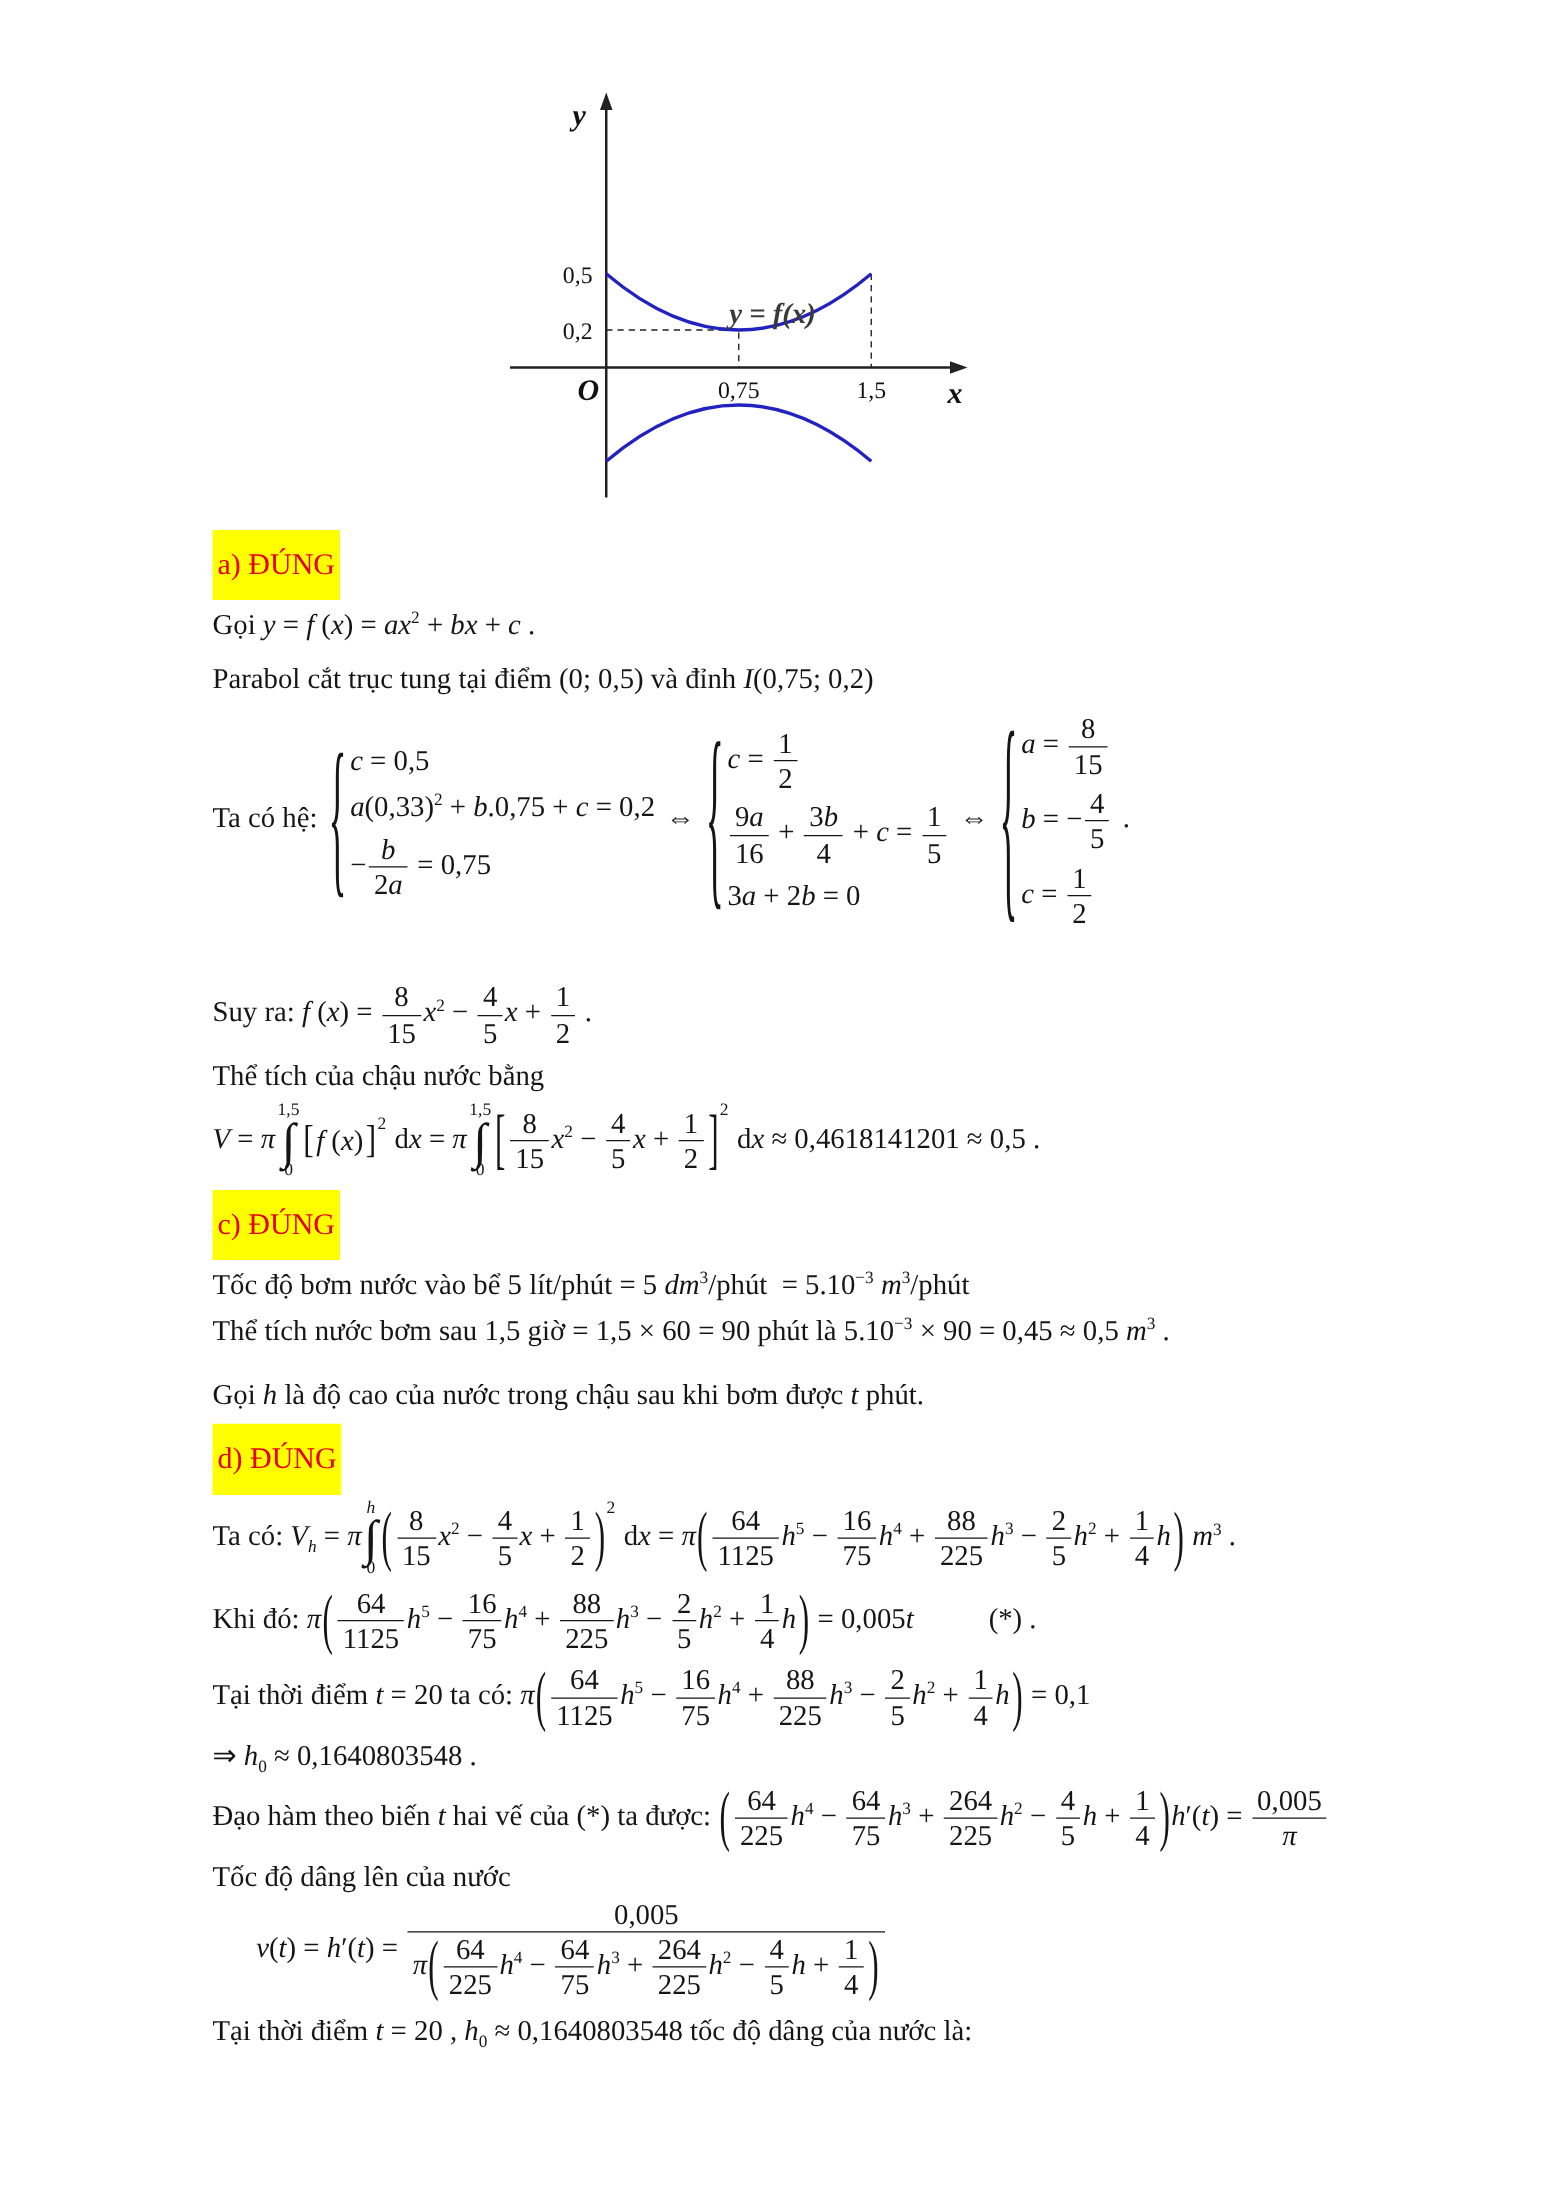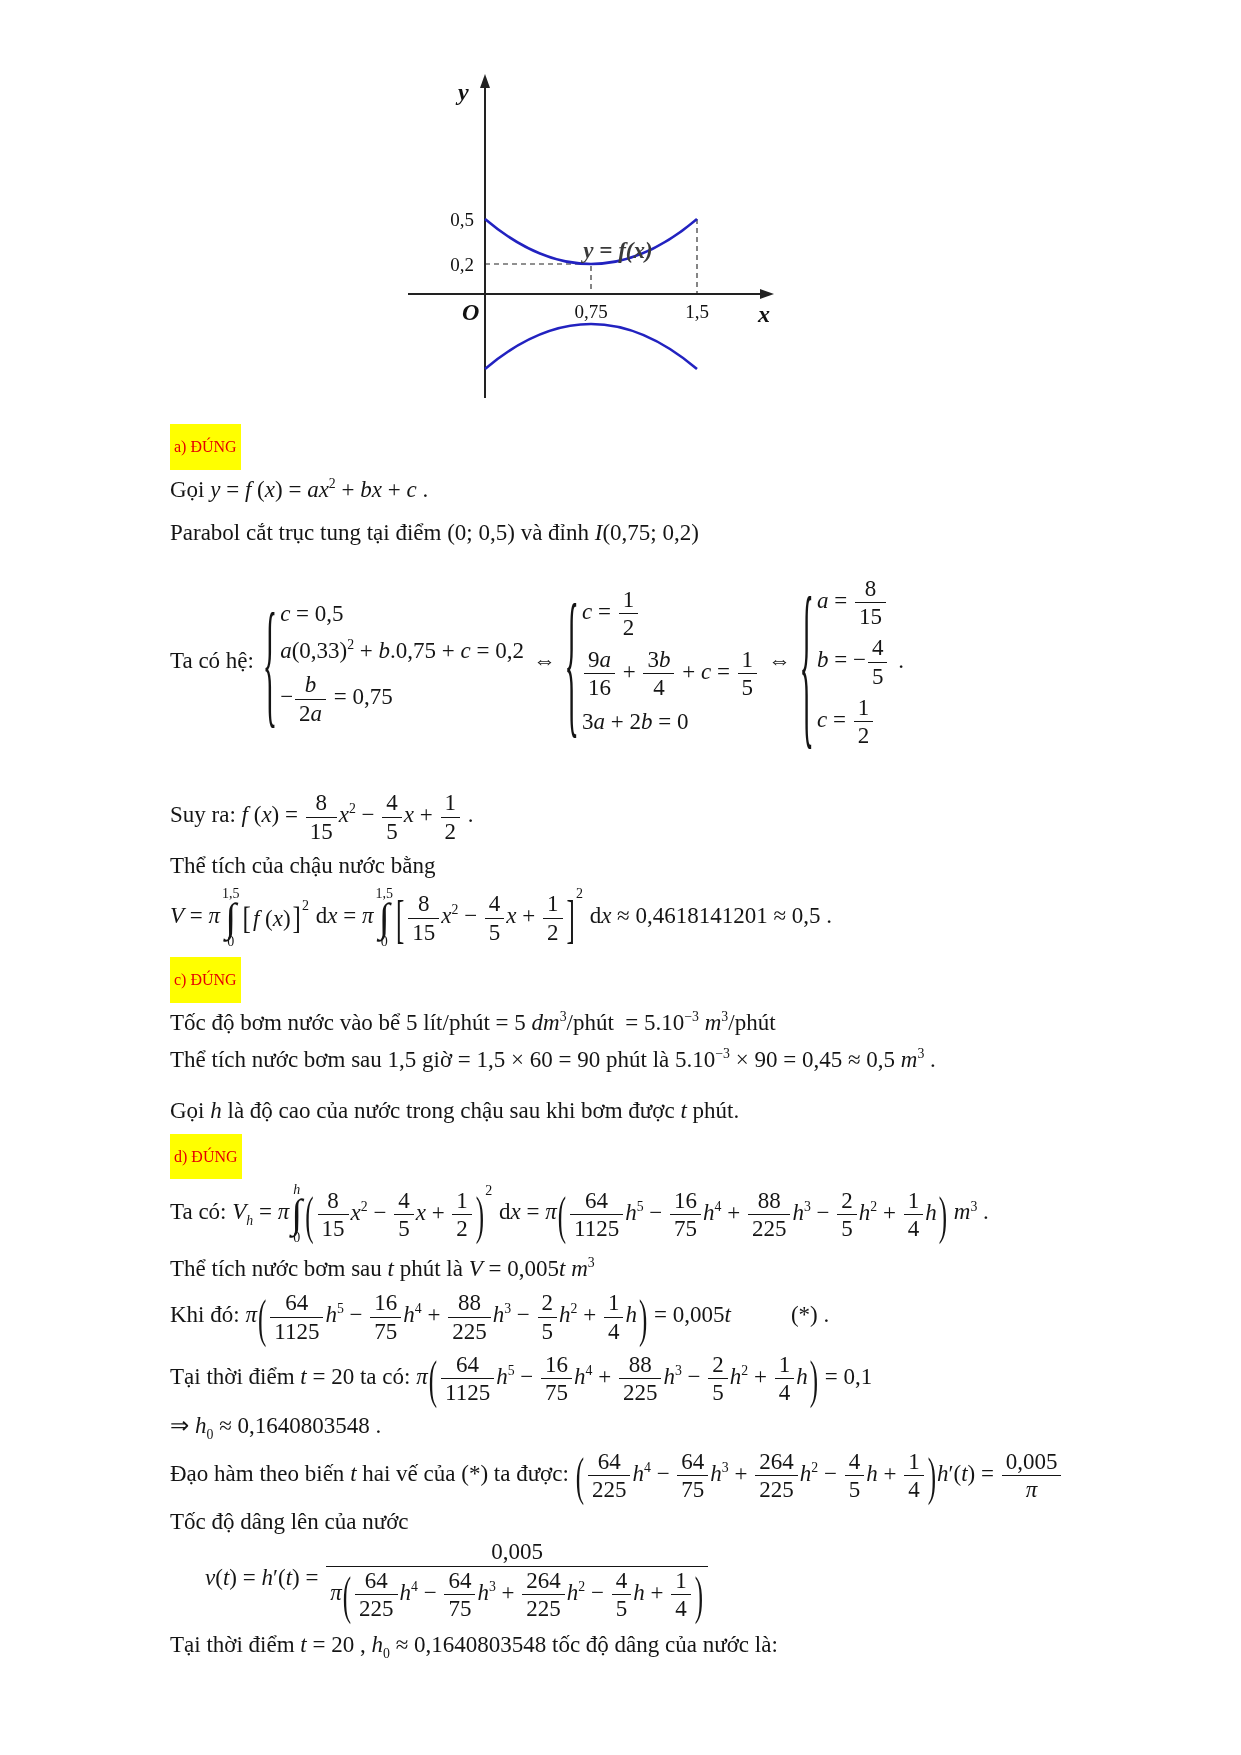--- a/index.html
+++ b/index.html
@@ -19,40 +19,40 @@
   .gl-tick{font-size:19px;}
   .gl-curve{font-style:italic;font-weight:bold;font-size:23px;fill:#3a3a3a;}
 
   
   .content{position:absolute;left:170px;top:424px;width:1010px;font-size:23px;line-height:1.35;white-space:nowrap;}
   .line{margin:0 0 9px 0;}
   .tx{}
   .mi{font-style:italic;}
   sup.msup{font-size:0.6em;line-height:0;}
   sub.msub{font-size:0.6em;line-height:0;}
-  .hl{display:inline-block;background:var(--highlight-bg);color:var(--highlight-fg);font-size:16px;padding:12px 4px;}
+  .hl{display:inline-block;background:var(--highlight-bg);color:var(--highlight-fg);font-size:24px;padding:12px 4px;}
   .frac{display:inline-flex;flex-direction:column;vertical-align:middle;text-align:center;line-height:1.1;margin:0 2px;}
   .frac>.num{border-bottom:1.5px solid var(--ink);padding:0 4px 1px;}
   .frac>.den{padding:1px 4px 0;}
   .int{display:inline-flex;flex-direction:column;align-items:center;vertical-align:middle;line-height:1;margin:0 2px;}
   .int .ihi,.int .ilo{font-size:14px;line-height:1;}
   .int .isym{font-size:40px;line-height:0.85;}
   .fence{display:inline-flex;align-items:center;vertical-align:middle;margin:0 1px;}
   .fence>.fg{line-height:1;font-size:25px;}
   .fence>.fc{display:inline-block;white-space:nowrap;padding:0 2px;}
   .fence>.fsup{align-self:flex-start;font-size:14px;line-height:1;transform:translateY(-4px);margin-left:1px;}
   .sys{display:inline-flex;align-items:center;vertical-align:middle;margin:0 3px;}
   .sys>.fg{line-height:1;font-size:30px;margin-right:3px;}
   .sys>.rows{display:inline-block;}
   .sys .row{display:block;text-align:left;margin:6px 0;}
 
   
   .line-heading-a{margin-bottom:4px;}
   .line-goi-fx{margin-bottom:12px;}
-  .line-parabol{margin-bottom:22px;}
+  .line-parabol{margin-bottom:6px;}
   .line-ta-co-he{margin-bottom:24px;}
   .line-suy-ra{margin-bottom:6px;margin-top:36px;}
   .line-heading-b{margin-bottom:4px;}
   .line-the-tich-chau{margin-bottom:6px;}
   .line-v-formula{margin-bottom:8px;}
   .line-heading-c{margin-bottom:4px;}
   .line-toc-do-bom{margin-bottom:6px;}
   .line-the-tich-90{margin-bottom:20px;}
   .line-heading-d{margin-bottom:4px;}
   .line-goi-h{margin-bottom:8px;}
@@ -220,21 +220,20 @@
               <span class="den"><span class="tx">225</span></span>
             </span><span class="mi">h</span><sup class="msup"><span class="tx">3</span></sup><span class="tx">&nbsp;−&nbsp;</span><span class="frac">
               <span class="num"><span class="tx">2</span></span>
               <span class="den"><span class="tx">5</span></span>
             </span><span class="mi">h</span><sup class="msup"><span class="tx">2</span></sup><span class="tx">&nbsp;+&nbsp;</span><span class="frac">
               <span class="num"><span class="tx">1</span></span>
               <span class="den"><span class="tx">4</span></span>
             </span><span class="mi">h</span></span>
           <span class="fg" style="transform: scaleY(2.144);">)</span>
         </span><span class="tx">&nbsp;</span><span class="mi">m</span><sup class="msup"><span class="tx">3</span></sup><span class="tx">&nbsp;.</span></div>
-      <div class="line line-the-tich-t"><span class="tx">Thể&nbsp;tích&nbsp;nước&nbsp;bơm&nbsp;sau&nbsp;</span><span class="mi">t</span><span class="tx">&nbsp;phút&nbsp;là&nbsp;</span><span class="mi">V</span><span class="tx">&nbsp;=&nbsp;0,005</span><span class="mi">t</span><span class="tx">&nbsp;</span><span class="mi">m</span><sup class="msup"><span class="tx">3</span></sup></div>
       <div class="line line-khi-do"><span class="tx">Khi&nbsp;đó:&nbsp;</span><span class="mi">π</span><span class="fence">
           <span class="fg" style="transform: scaleY(2.144);">(</span>
           <span class="fc"><span class="frac">
               <span class="num"><span class="tx">64</span></span>
               <span class="den"><span class="tx">1125</span></span>
             </span><span class="mi">h</span><sup class="msup"><span class="tx">5</span></sup><span class="tx">&nbsp;−&nbsp;</span><span class="frac">
               <span class="num"><span class="tx">16</span></span>
               <span class="den"><span class="tx">75</span></span>
             </span><span class="mi">h</span><sup class="msup"><span class="tx">4</span></sup><span class="tx">&nbsp;+&nbsp;</span><span class="frac">
               <span class="num"><span class="tx">88</span></span>

